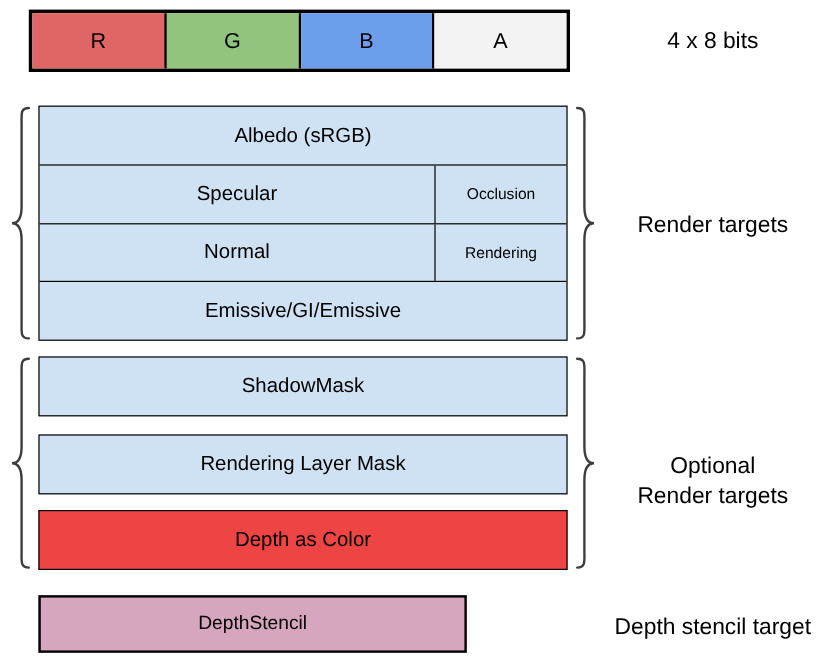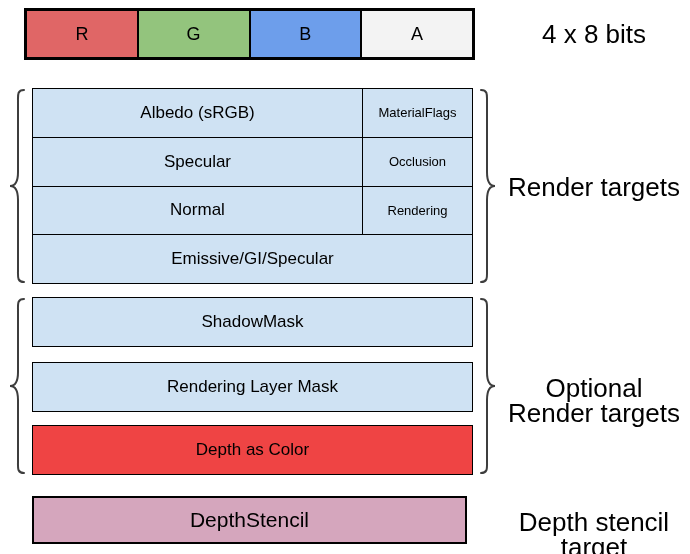--- a/index.html
+++ b/index.html
@@ -66,41 +66,41 @@
     font-size: 17px;
   }
   .opt-box.b1 { top: 297px; }
   .opt-box.b2 { top: 362px; }
   .opt-box.b3 { top: 425px; }
 
   
   .ds-box {
     position: absolute;
     left: 32px; top: 496px;
-    width: 435px; height: 48px;
+    width: 357px; height: 48px;
     box-sizing: border-box;
     border: 2px solid #000;
     display: flex; align-items: center; justify-content: center;
-    font-size: 21px;
+    font-size: 16px;
   }
 
   
   .brace { position: absolute; width: 22px; }
   .brace svg { display: block; }
   .brace-l1 { left: 6px;  top: 88px;  }
   .brace-r1 { left: 477px; top: 88px; }
   .brace-l2 { left: 6px;  top: 297px; }
   .brace-r2 { left: 477px; top: 297px; }
 
   
   .side-label {
     position: absolute;
     left: 500px; right: 2px;
     text-align: center;
-    font-size: 26px;
+    font-size: 19px;
     line-height: 25px;
   }
   .lbl-bits   { top: 22px; }
   .lbl-rt     { top: 175px; }
   .lbl-opt    { top: 376px; }
   .lbl-ds     { top: 510px; }
 </style>
 </head>
 <body>
 
@@ -110,32 +110,31 @@
     <div class="rgba-cell" style="background-color: rgb(224, 102, 102);">R</div>
     <div class="rgba-cell" style="background-color: rgb(147, 196, 125);">G</div>
     <div class="rgba-cell" style="background-color: rgb(109, 158, 235);">B</div>
     <div class="rgba-cell" style="background-color: rgb(243, 243, 243);">A</div>
   </div>
   <div class="side-label lbl-bits">4 x 8 bits</div>
 
   <div class="rt-table" style="background-color: rgb(207, 226, 243);">
     <div class="rt-row">
       <div class="rt-main">Albedo (sRGB)</div>
-      <div class="rt-sub">MaterialFlags</div>
     </div>
     <div class="rt-row">
       <div class="rt-main">Specular</div>
       <div class="rt-sub">Occlusion</div>
     </div>
     <div class="rt-row">
       <div class="rt-main">Normal</div>
       <div class="rt-sub">Rendering</div>
     </div>
     <div class="rt-row">
-      <div class="rt-main">Emissive/GI/Specular</div>
+      <div class="rt-main">Emissive/GI/Emissive</div>
     </div>
   </div>
 
   <div class="brace brace-l1">
     <svg width="22" height="196" viewBox="0 0 22 196">
       <path d="M18 2 C11 2 12 7 12 15 L12 84 C12 93 10 98 4 98 C10 98 12 103 12 112 L12 181 C12 189 11 194 18 194" fill="none" stroke="#3d3d3d" stroke-width="2" stroke-linecap="round"></path>
     </svg>
   </div>
   <div class="brace brace-r1">
     <svg width="22" height="196" viewBox="0 0 22 196">

